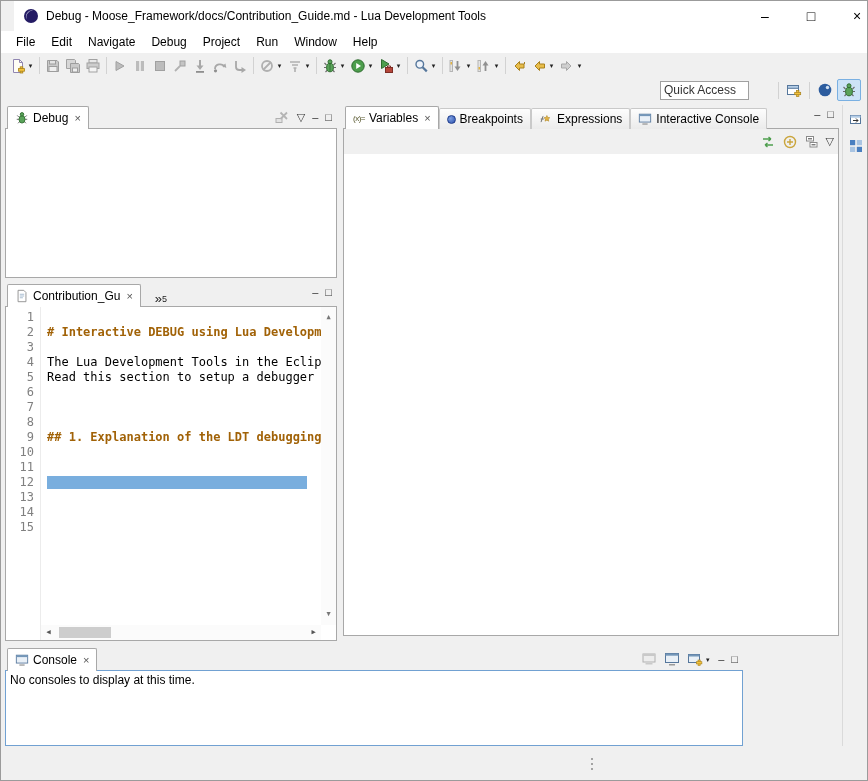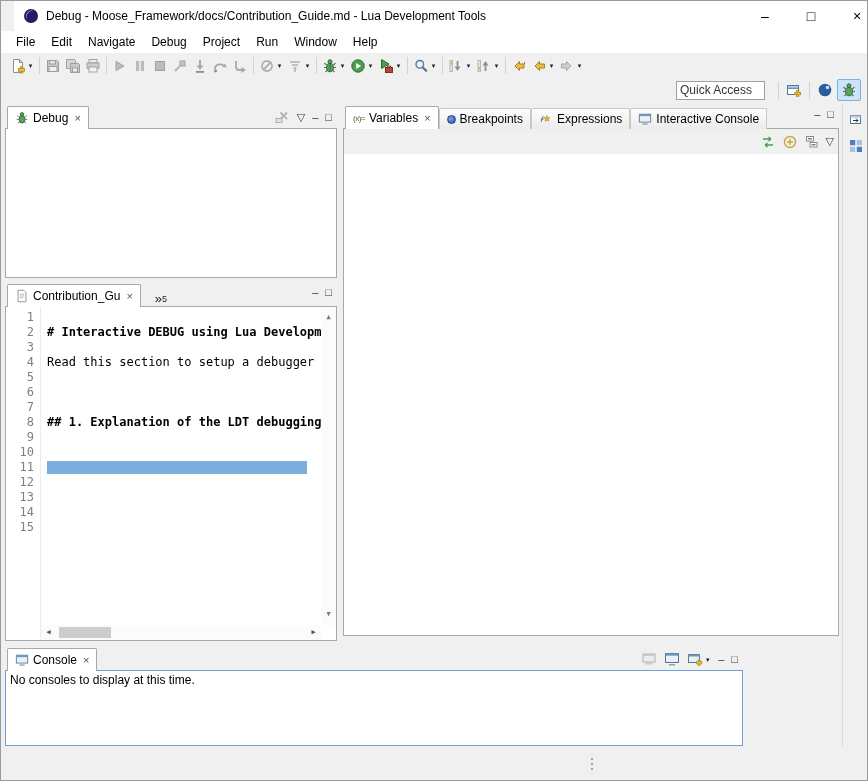--- a/index.html
+++ b/index.html
@@ -15,21 +15,21 @@
 .win-btn{width:46px;height:30px;display:flex;align-items:center;justify-content:center;font-size:14px;cursor:default;}
 
 #menubar{position:absolute;left:0;top:30px;width:866px;height:22px;background:#fff;display:flex;align-items:stretch;padding-left:7px;}
 .menu-item{padding:0 8px;display:flex;align-items:center;}
 
 #toolbar1{position:absolute;left:0;top:52px;width:866px;height:25px;display:flex;align-items:center;padding-left:7px;}
 #toolbar2{position:absolute;left:0;top:77px;width:866px;height:24px;display:flex;align-items:center;justify-content:flex-end;padding-right:6px;}
 .tbtn{display:flex;align-items:center;height:22px;padding:0 2px;}
 .dd{font-size:7px;color:#222;margin-left:1px;width:7px;text-align:center;line-height:1;}
 .sep{width:1px;height:17px;background:#d2d2d2;margin:0 3px;flex:none;}
-#quick-access{width:89px;height:19px;border:1px solid #a0a0a0;background:#fff;font-family:"Liberation Sans",sans-serif;font-size:12px;padding:0 3px;color:#0f172a;margin-right:10px;}
+#quick-access{width:89px;height:19px;border:1px solid #a0a0a0;background:#fff;font-family:"Liberation Sans",sans-serif;font-size:12px;padding:0 3px;color:#0f172a;margin-right:26px;}
 #quick-access::placeholder{color:#333;opacity:1;}
 .persp-btn{display:flex;align-items:center;height:22px;padding:2px 3px;border:1px solid transparent;border-radius:2px;}
 .persp-btn.active{background:#cde3f7;border-color:#7ab0e2;}
 
 .view{position:absolute;}
 .tabbar{height:23px;display:flex;align-items:flex-end;position:relative;padding-left:2px;}
 .tab{display:flex;align-items:center;gap:4px;padding:0 7px;height:23px;margin-bottom:-1px;z-index:2;position:relative;white-space:nowrap;}
 .tab.active{background:#fff;border:1px solid #a8a8a8;border-bottom:none;border-radius:2px 2px 0 0;}
 .tab.inactive{background:linear-gradient(#fdfdfd,#ebebeb);border:1px solid #c9c9c9;border-bottom:none;border-radius:2px 2px 0 0;height:21px;}
 .tab-close{color:#555;font-size:11px;margin-left:2px;}
@@ -41,21 +41,21 @@
 #vars-view{left:342px;top:104px;width:496px;height:531px;}
 #console-view{left:4px;top:646px;width:738px;height:99px;}
 #console-view .view-body{border-color:#71a1d2;}
 .console-msg{padding:2px 4px;}
 
 #editor-content{display:flex;height:100%;position:relative;font-family:"DejaVu Sans Mono","Liberation Mono",monospace;font-size:12px;line-height:15px;}
 #gutter{width:35px;padding:3px 6px 0 0;text-align:right;color:#808080;background:#fff;border-right:1px solid #ececec;flex:none;}
 .ln{display:block;height:15px;}
 #code{flex:1;padding:3px 0 0 6px;position:relative;overflow:hidden;}
 .ed-line{height:15px;white-space:pre;position:relative;overflow:hidden;}
-.md-h{color:#000000;font-weight:bold;}
+.md-h{color:#a16207;font-weight:bold;}
 .em{font-style:italic;}
 #sel-bar{position:absolute;left:0;top:1px;width:260px;height:13px;background:#79aede;}
 #vscroll{position:absolute;right:0;top:0;bottom:15px;width:15px;background:#fbfbfb;display:flex;flex-direction:column;justify-content:space-between;align-items:center;font-size:7px;color:#777;padding:3px 0;}
 #hscroll{position:absolute;left:35px;right:15px;bottom:0;height:15px;background:#fbfbfb;display:flex;align-items:center;justify-content:space-between;font-size:7px;color:#555;}
 .harrow{width:15px;text-align:center;}
 #hthumb{position:absolute;left:18px;top:2px;width:52px;height:11px;background:#cdcdcd;}
 
 #vars-toolbar{height:25px;background:#f0f0f0;display:flex;align-items:center;justify-content:flex-end;padding-right:4px;gap:6px;}
 #vars-content{background:#fff;height:calc(100% - 25px);}
 .vars-ico{font-size:8px;color:#55552a;letter-spacing:-0.5px;}
@@ -349,20 +349,21 @@
         <span class="ln">11</span>
         <span class="ln">12</span>
         <span class="ln">13</span>
         <span class="ln">14</span>
         <span class="ln">15</span>
       </div>
       <div id="code">
         <div class="ed-line"><span></span></div>
         <div class="ed-line"><span class="md-h"># Interactive DEBUG using Lua Developm</span></div>
         <div class="ed-line"><span></span></div>
+        <div class="ed-line"><span>The Lua Development Tools in the Eclip</span></div>
         <div class="ed-line"><span>Read this section to setup a debugger</span></div>
         <div class="ed-line"><span></span></div>
         <div class="ed-line"><span></span></div>
         <div class="ed-line"><span></span></div>
         <div class="ed-line"><span class="md-h">## 1. Explanation of the LDT debugging</span></div>
         <div class="ed-line"><span></span></div>
         <div class="ed-line"><span></span></div>
         <div class="ed-line"><div id="sel-bar"></div><span></span></div>
       </div>
       <div id="vscroll">

